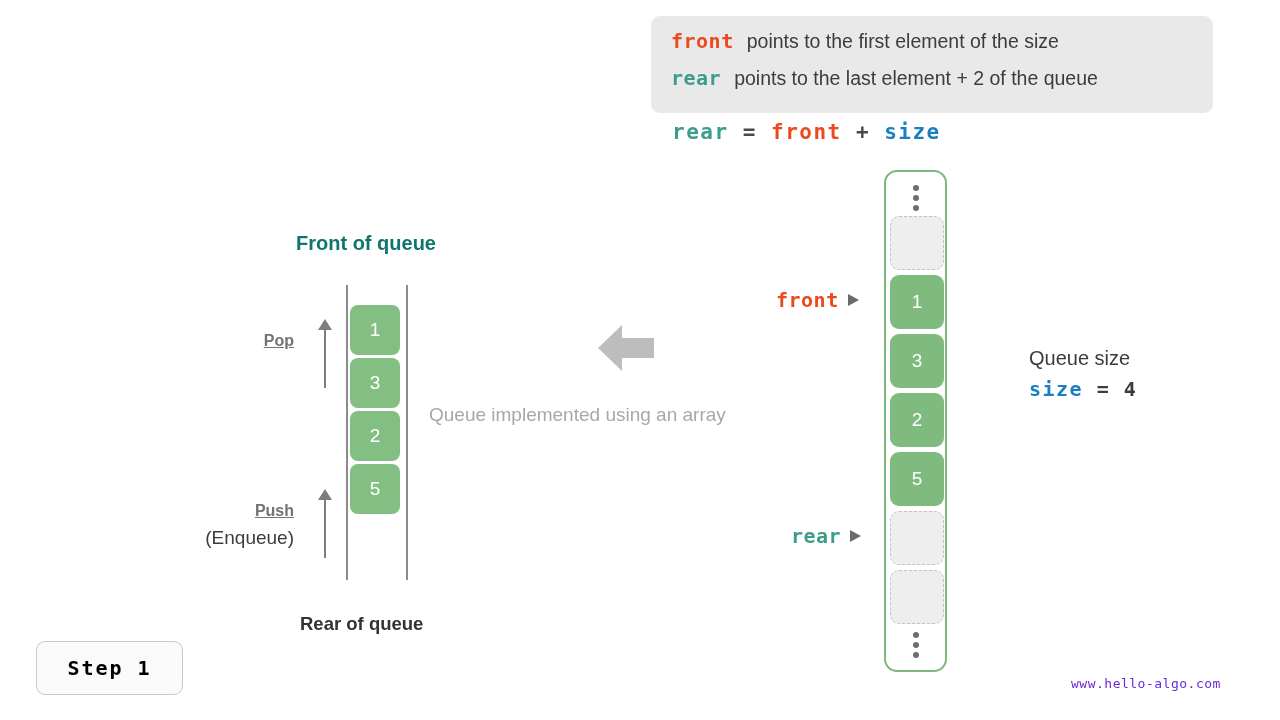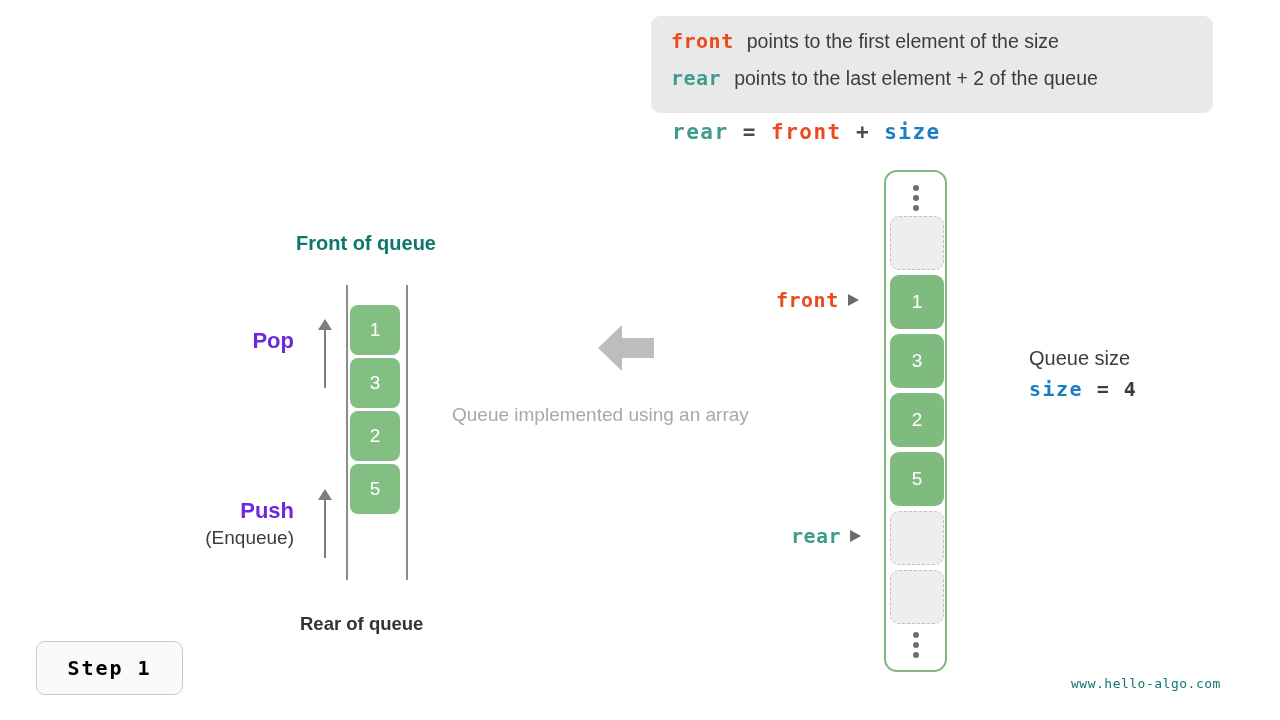--- a/index.html
+++ b/index.html
@@ -96,24 +96,25 @@
     color: #ffffff;
     font-size: 19px;
     display: flex;
     align-items: center;
     justify-content: center;
   }
 
   
   .op-block { text-align: right; white-space: nowrap; }
   .op-title {
-    font-size: 22px;
+    font-size: 16px;
     font-weight: bold;
-    color: #6d28d9;
+    color: #737373;
     line-height: 26px;
+    text-decoration: underline;
   }
   .op-sub {
     font-size: 19px;
     color: #3c3c3c;
     line-height: 28px;
   }
   #pop-block  { left: 160px; top: 328px; width: 134px; }
   #push-block { left: 160px; top: 498px; width: 134px; }
 
   .up-arrow-shaft {
@@ -132,21 +133,21 @@
   #push-arrow-head  { left: 318px; top: 489px; }
 
   
   #big-arrow {
     left: 598px;
     top: 322px;
     width: 56px;
     height: 52px;
   }
   #center-caption {
-    left: 452px;
+    left: 429px;
     top: 404px;
     font-size: 19px;
     color: #a8a8a8;
     white-space: nowrap;
   }
 
   
   #array-column {
     left: 884px;
     top: 170px;
@@ -248,21 +249,21 @@
     letter-spacing: 2px;
     color: #000000;
   }
 
   
   #watermark {
     left: 1071px;
     top: 676px;
     font-family: "DejaVu Sans Mono", "Liberation Mono", monospace;
     font-size: 13px;
-    color: #0f766e;
+    color: #6d28d9;
     letter-spacing: 0.5px;
     white-space: nowrap;
   }
 </style>
 </head>
 <body>
 
 <div class="abs" id="legend-box">
   <div class="legend-line">
     <span class="mono legend-kw kw-front">front</span>

